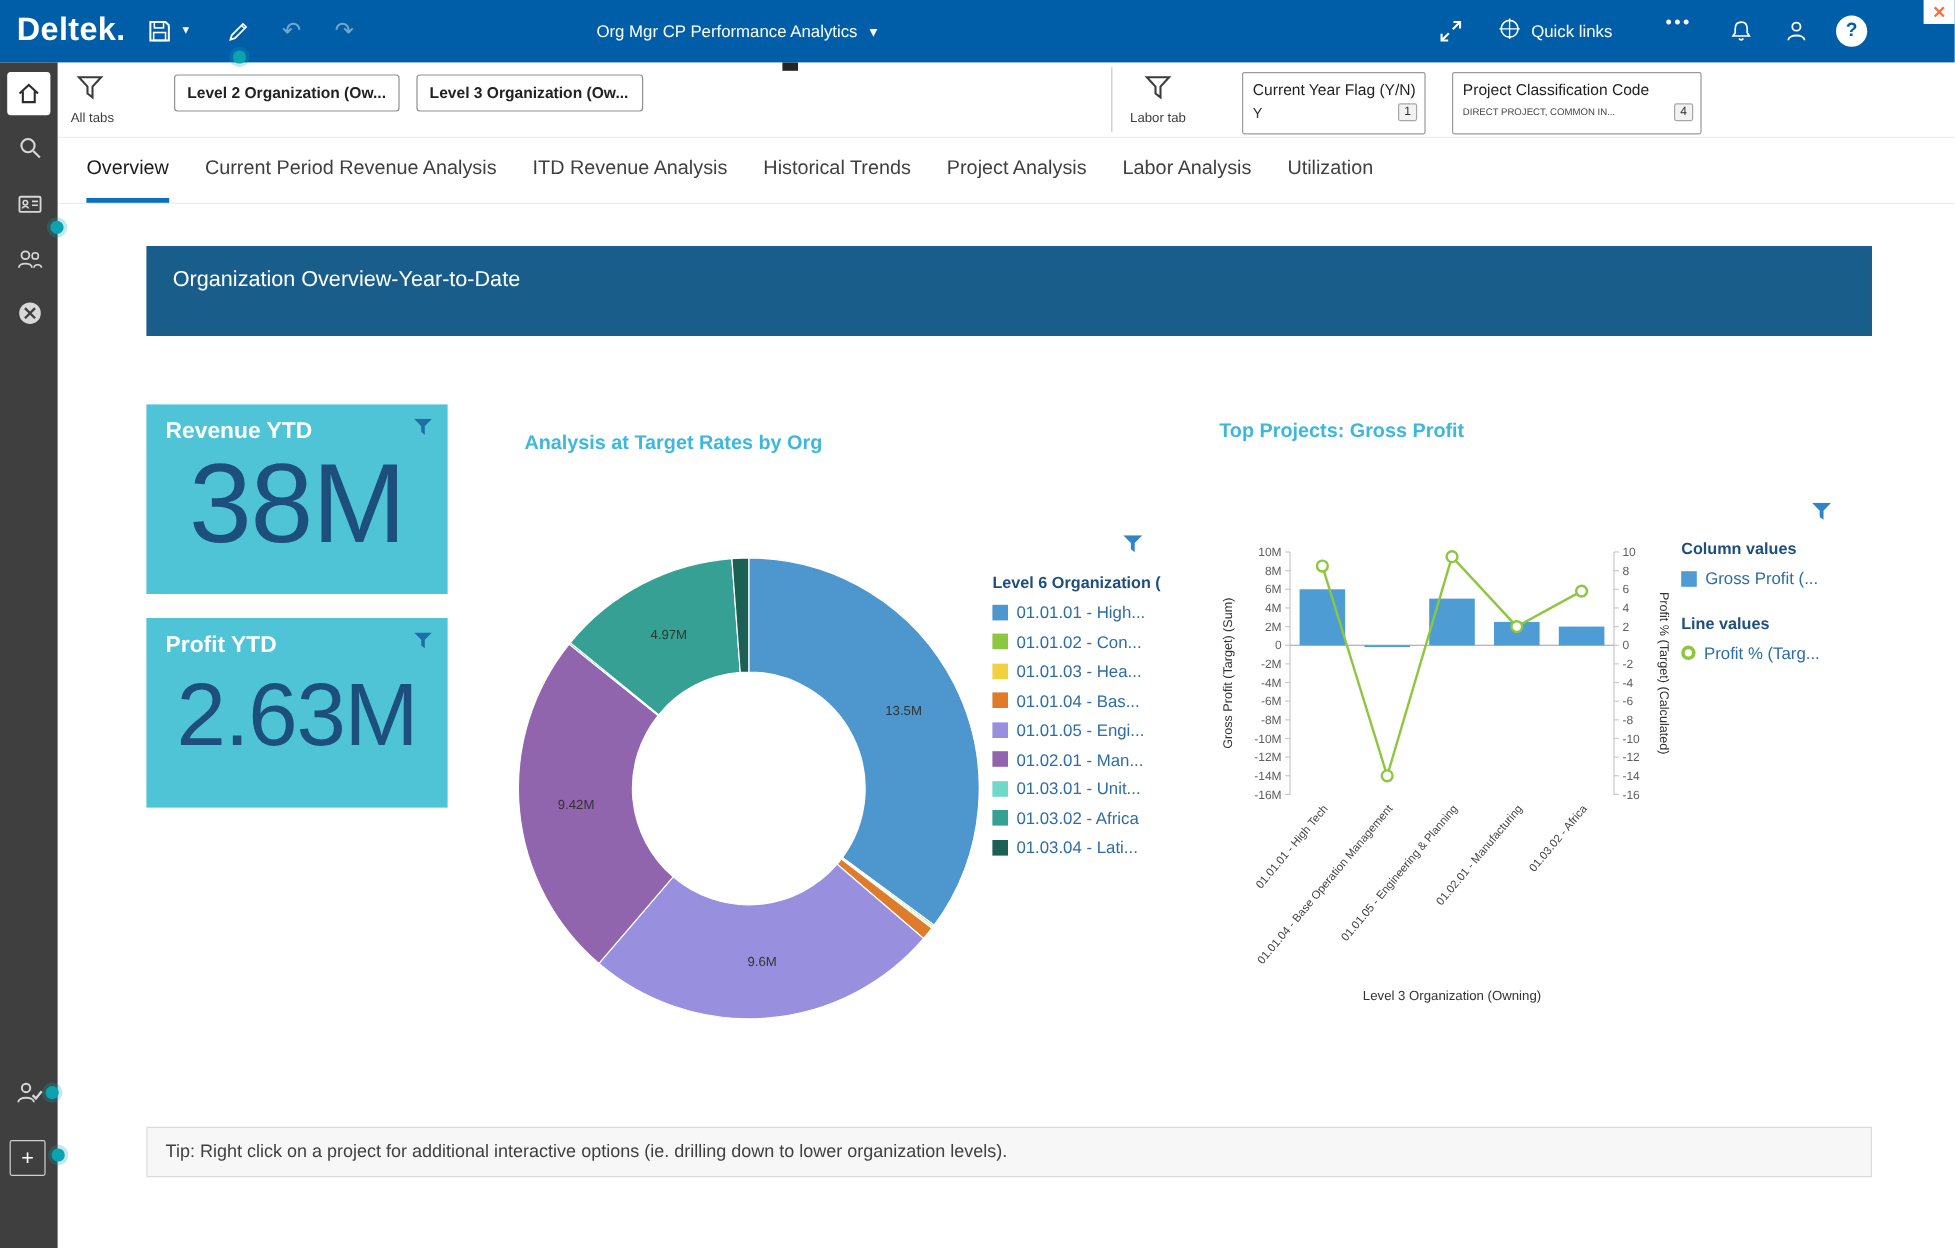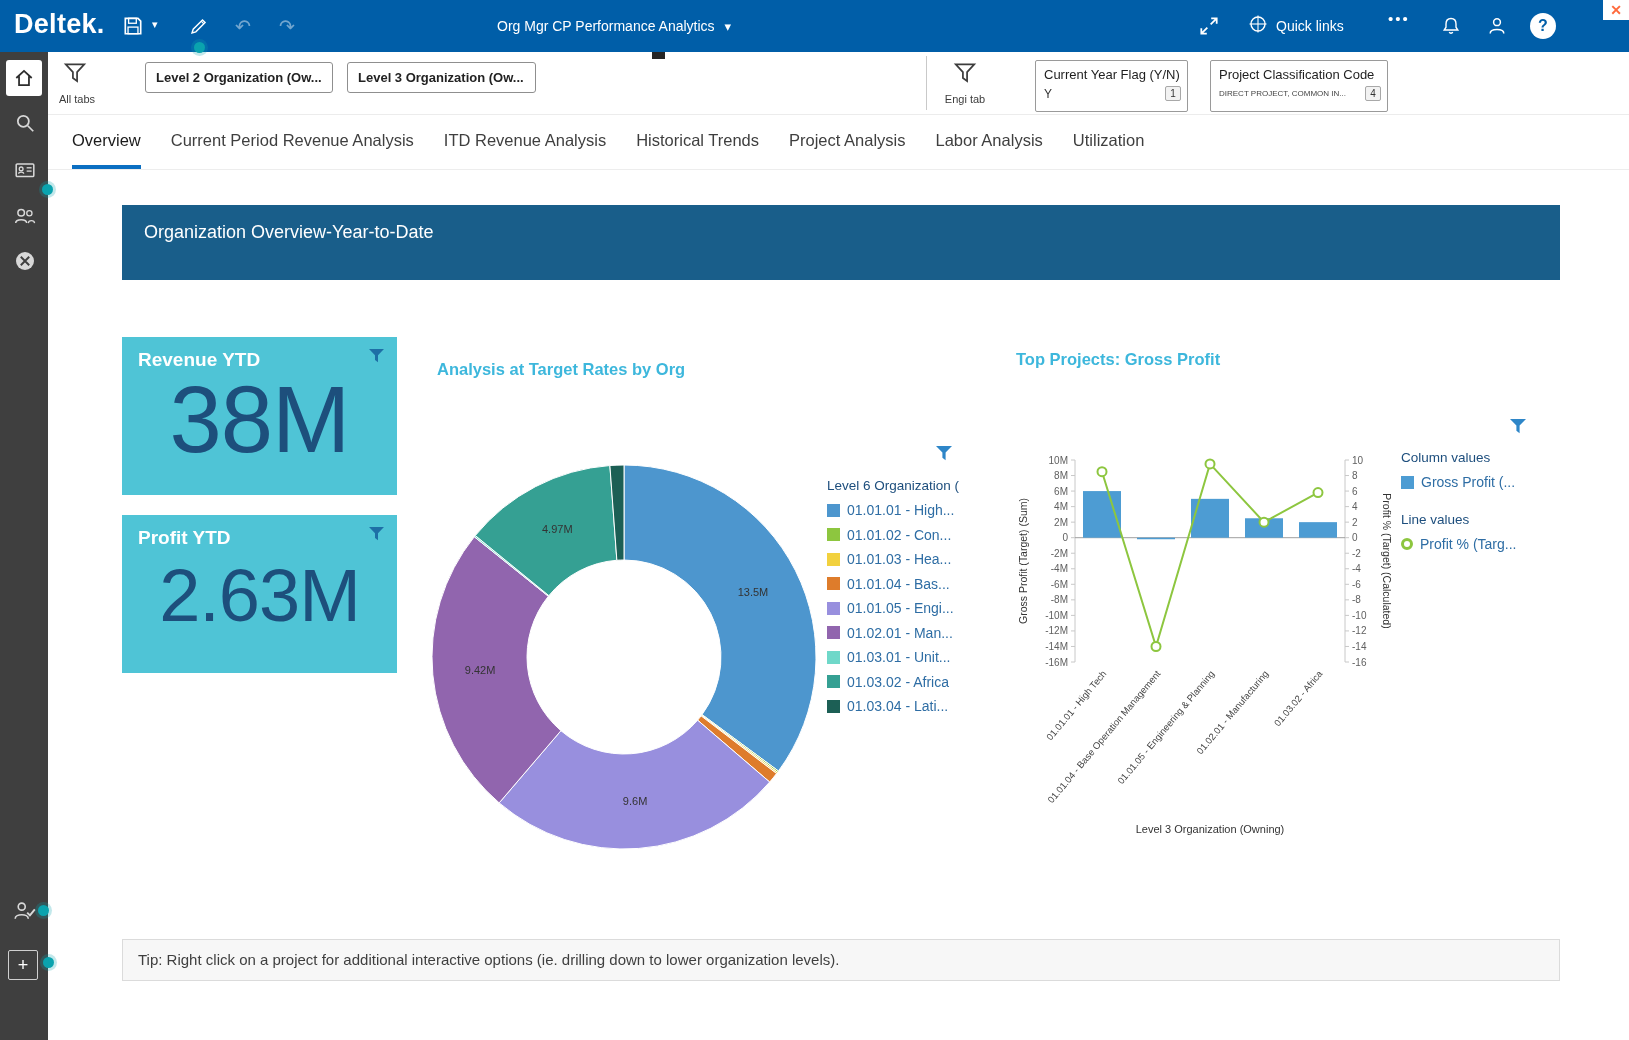--- a/index.html
+++ b/index.html
@@ -41,32 +41,32 @@
   .fb-value.small{font-size:8px;color:#444;}
   .fb-count{min-width:16px;height:15px;border:1px solid #a8a8a8;background:#f2f2f2;font-size:10px;color:#333;display:flex;align-items:center;justify-content:center;border-radius:2px;}
 
   
   #tabbar{position:absolute;left:48px;top:115px;width:1581px;height:55px;background:#fff;display:flex;align-items:stretch;gap:30px;padding-left:24px;border-bottom:1px solid #ededed;z-index:2;}
   .tab{display:flex;align-items:center;font-size:16.5px;color:#3f3f3f;border-bottom:4px solid transparent;cursor:pointer;white-space:nowrap;}
   .tab.active{color:#1b1b1b;border-bottom-color:var(--active,#0B6FC2);}
 
   
   #banner{position:absolute;left:122px;top:205px;width:1438px;height:75px;background:var(--banner,#195E8A);color:#fff;font-size:18px;padding:17px 22px;}
-  .kpi{position:absolute;left:122px;width:275px;height:158px;background:var(--kpi,#4FC4D6);cursor:pointer;}
+  .kpi{position:absolute;left:122px;width:251px;height:158px;background:var(--kpi,#4FC4D6);cursor:pointer;}
   .kpi-head{display:flex;justify-content:space-between;align-items:flex-start;padding:12px 13px 0 16px;}
   .kpi-label{color:#fff;font-weight:bold;font-size:19px;}
   .kpi-value{text-align:center;color:var(--kpitext,#1D4F7C);letter-spacing:-1px;line-height:1.05;}
   .v1{font-size:94px;} .v2{font-size:74px;margin-top:8px;} .v3{font-size:88px;}
 
   .chart-title{position:absolute;font-size:16.5px;font-weight:bold;color:var(--charttitle,#3DB7DC);white-space:nowrap;}
   .chart-funnel{position:absolute;cursor:pointer;}
 
   #donut-svg{position:absolute;left:424px;top:457px;}
   #donut-legend{position:absolute;left:827px;top:478px;width:165px;}
-  .legend-title{font-size:13.5px;font-weight:normal;color:#1D4E7D;margin-bottom:9px;white-space:nowrap;}
+  .legend-title{font-size:13.5px;font-weight:bold;color:#1D4E7D;margin-bottom:9px;white-space:nowrap;}
   .legend-item{display:flex;align-items:center;margin-bottom:8.5px;cursor:pointer;}
   .swatch{display:inline-block;width:13px;height:13px;margin-right:7px;flex:none;}
   .legend-label{font-size:14px;color:#2E6DA4;white-space:nowrap;}
 
   #combo-svg{position:absolute;left:1015px;top:445px;}
   #combo-legend{position:absolute;left:1401px;top:450px;width:170px;}
   #combo-legend .group{margin-bottom:22px;}
   .ring{display:inline-block;width:12px;height:12px;border:3px solid #8DC63F;border-radius:50%;background:#fff;margin-right:7px;flex:none;}
 
   .tick{font-size:10px;fill:#606060;font-family:"Liberation Sans",sans-serif;}
@@ -208,31 +208,31 @@
     <button class="filter-btn" style="left:299px;width:189px">Level 3 Organization (Ow...</button>
 
     <div class="scroll-thumb"></div>
     <div class="vdivider"></div>
 
     <span class="ft-funnel" style="left:905px">
       <svg width="24" height="22" viewBox="0 0 20 19">
           <path d="M2 2 H18 L11.8 8.8 V16.5 L8.2 13.8 V8.8 Z" fill="none" stroke="#3c3c3c" stroke-width="1.5"></path>
         </svg>
     </span>
-    <div class="ft-label" style="left:888px">Engi tab</div>
+    <div class="ft-label" style="left:888px">Labor tab</div>
 
     <div class="filter-box" style="left:987px;width:153px">
       <div class="fb-title">Current Year Flag (Y/N)</div>
       <div class="fb-row">
         <span class="fb-value">Y</span>
         <span class="fb-count">1</span>
       </div>
     </div>
 
-    <div class="filter-box" style="left:1162px;width:178px">
+    <div class="filter-box" style="left:1162px;width:208px">
       <div class="fb-title">Project Classification Code</div>
       <div class="fb-row">
         <span class="fb-value small">DIRECT PROJECT, COMMON IN...</span>
         <span class="fb-count">4</span>
       </div>
     </div>
   </div>
 
   <div id="tabbar">
       <div class="tab active">Overview</div>

